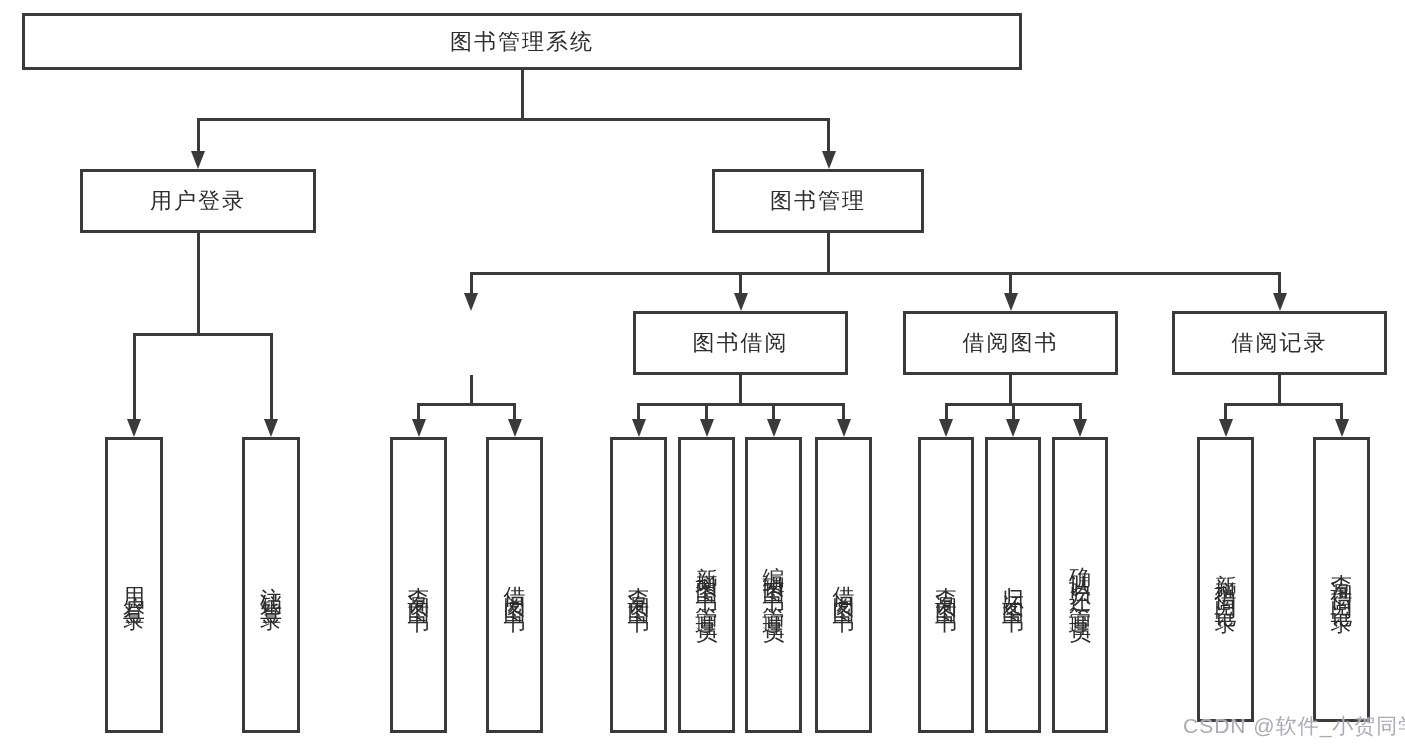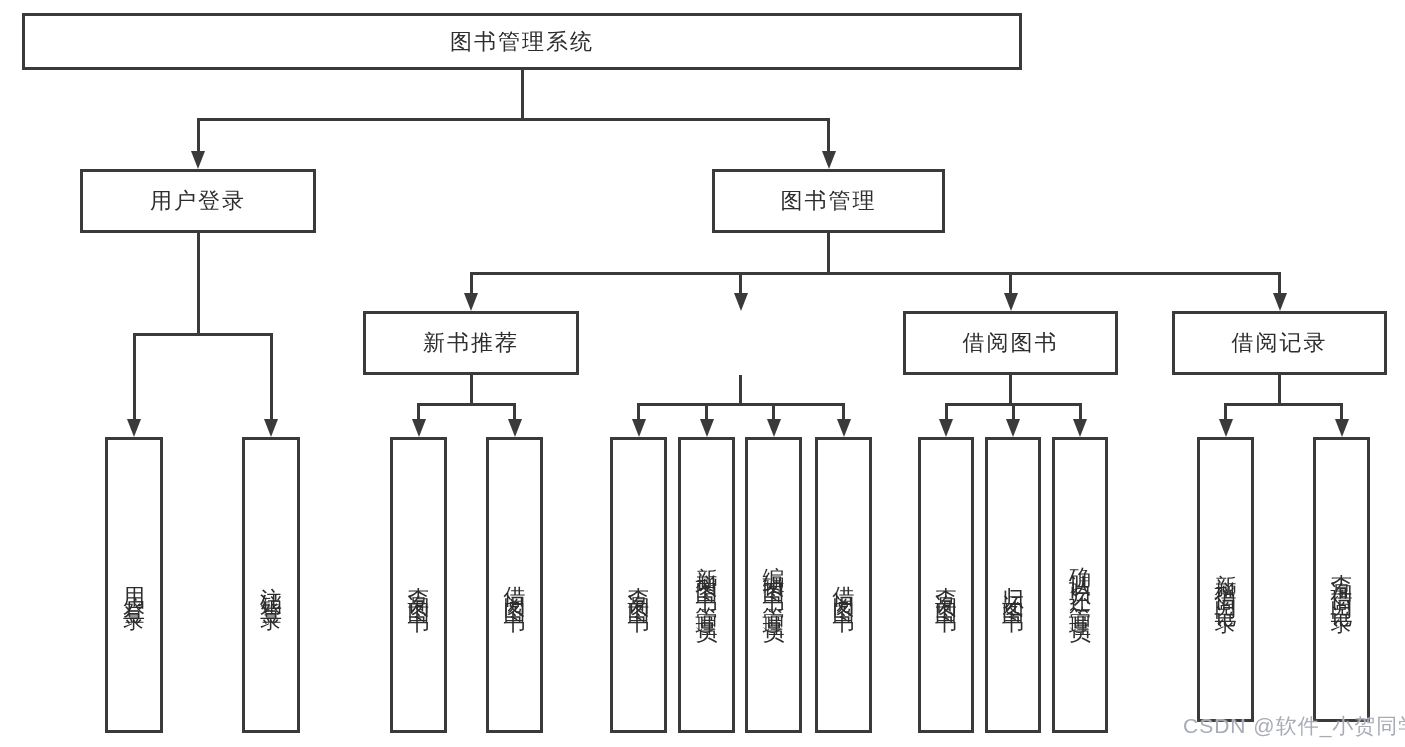--- a/index.html
+++ b/index.html
@@ -66,21 +66,21 @@
   <div class="vline" style="left:520.5px;top:70px;height:50px;"></div>
   <div class="hline" style="left:196.5px;top:118px;width:633.5px;"></div>
   <div class="vline" style="left:196.5px;top:118px;height:34px;"></div>
   <div class="arrow" style="left:191px;top:151px;"></div>
   <div class="vline" style="left:827px;top:118px;height:34px;"></div>
   <div class="arrow" style="left:821.5px;top:151px;"></div>
 
   <div class="box" style="left:80px;top:169px;width:236px;height:64px;">
     <span>用户登录</span>
   </div>
-  <div class="box" style="left:712px;top:169px;width:233px;height:64px;justify-content:center;">
+  <div class="box" style="left:712px;top:169px;width:212px;height:64px;justify-content:center;">
     <span>图书管理</span>
   </div>
 
   <div class="vline" style="left:196.5px;top:233px;height:102px;"></div>
   <div class="hline" style="left:132.5px;top:333px;width:140px;"></div>
   <div class="vline" style="left:132.5px;top:333px;height:88px;"></div>
   <div class="arrow" style="left:127px;top:419px;"></div>
   <div class="vline" style="left:269.5px;top:333px;height:88px;"></div>
   <div class="arrow" style="left:264px;top:419px;"></div>
 
@@ -88,22 +88,22 @@
   <div class="hline" style="left:469.5px;top:272px;width:810px;"></div>
   <div class="vline" style="left:469.5px;top:272px;height:22px;"></div>
   <div class="arrow" style="left:464px;top:293px;"></div>
   <div class="vline" style="left:739px;top:272px;height:22px;"></div>
   <div class="arrow" style="left:733.5px;top:293px;"></div>
   <div class="vline" style="left:1009px;top:272px;height:22px;"></div>
   <div class="arrow" style="left:1003.5px;top:293px;"></div>
   <div class="vline" style="left:1278px;top:272px;height:22px;"></div>
   <div class="arrow" style="left:1272.5px;top:293px;"></div>
 
-  <div class="box" style="left:363px;top:311px;width:216px;height:64px;">
-    <span>新书推荐</span>
+  <div class="box" style="left:633px;top:311px;width:215px;height:64px;">
+    <span>图书借阅</span>
   </div>
   <div class="box" style="left:903px;top:311px;width:215px;height:64px;">
     <span>借阅图书</span>
   </div>
   <div class="box" style="left:1172px;top:311px;width:215px;height:64px;">
     <span>借阅记录</span>
   </div>
 
   <div class="vline" style="left:469.5px;top:375px;height:30px;"></div>
   <div class="hline" style="left:417px;top:403px;width:99px;"></div>

